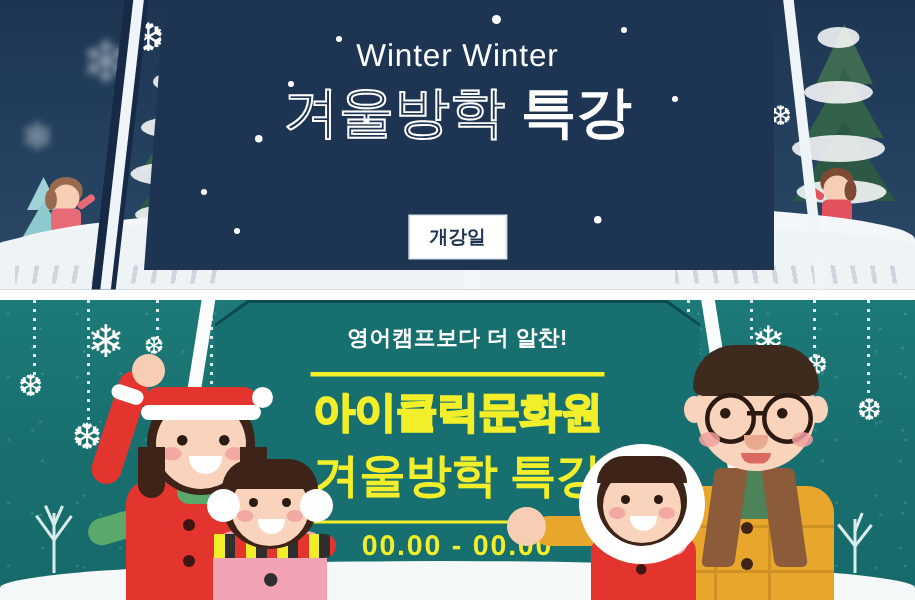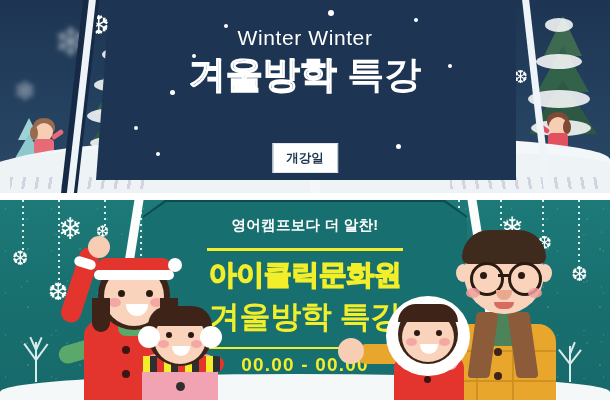--- a/index.html
+++ b/index.html
@@ -40,21 +40,21 @@
     box-shadow:0 0 0 0 rgba(0,0,0,0);}
   .top-panel-inner{position:absolute;inset:0;}
   .stripe{position:absolute;width:7px;background:#eef4f8;}
   .stripe.left{left:90px;top:-10px;height:212px;transform:rotate(6.5deg);transform-origin:top center;}
   .stripe.right{left:521px;top:-10px;height:212px;transform:rotate(-6.5deg);transform-origin:top center;}
   .panel-edge-l{position:absolute;left:84px;top:-8px;width:16px;height:208px;background:#162a45;transform:rotate(6.5deg);transform-origin:top center;}
 
   .top-title-wrap{position:absolute;left:0;right:0;top:26px;text-align:center;z-index:6;}
   .eyebrow{font-size:21px;letter-spacing:.6px;color:#ffffff;font-weight:400;}
   .kr-title{margin-top:4px;font-size:37px;font-weight:700;letter-spacing:0px;line-height:1.12;}
-  .kr-thin{color:transparent;-webkit-text-stroke:1.3px #ffffff;font-weight:700;}
+  .kr-thin{color:transparent;-webkit-text-stroke:1.3px #ffffff;font-weight:400;}
   .kr-bold{color:#ffffff;font-weight:700;}
 
   .info-bar{position:absolute;left:50%;transform:translateX(-50%);top:143px;z-index:7;
     display:flex;align-items:stretch;border:1.5px solid #dfe8ef;background:#404040;height:28px;gap:13px;}
   .info-chip{background:#ffffff;color:#1d3553;font-size:12.5px;font-weight:700;
     display:flex;align-items:center;padding:0 13px;}
   .info-cell{color:#ffffff;font-size:12.5px;font-weight:700;display:flex;align-items:center;
     padding:0 12px;border-left:1.5px solid #dfe8ef;white-space:nowrap;}
 
   

